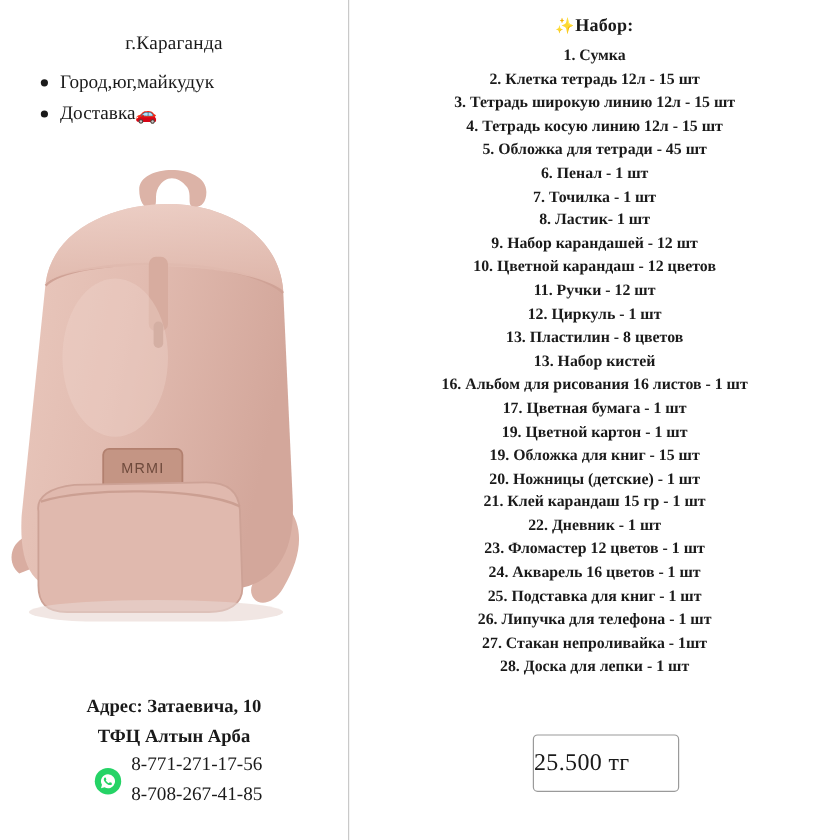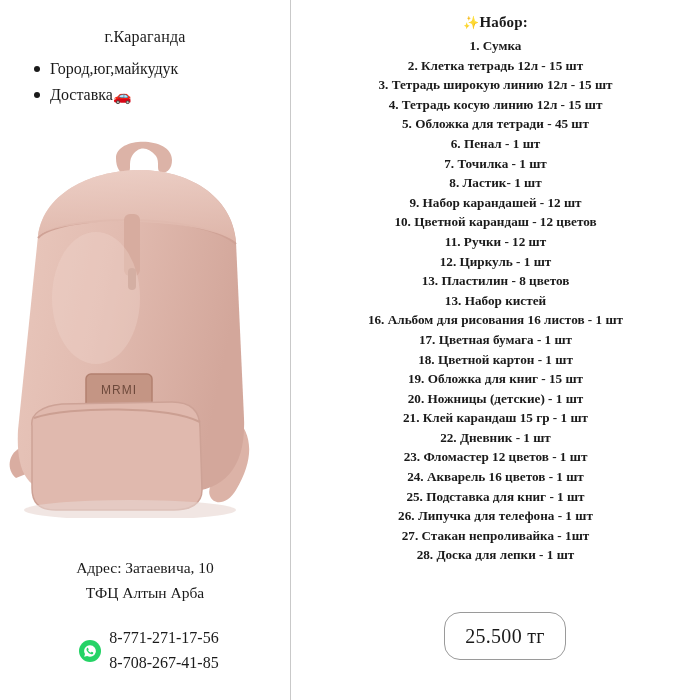--- a/index.html
+++ b/index.html
@@ -79,26 +79,27 @@
     top: 118px;
     width: 290px;
     height: 400px;
   }
   .bag-svg { display: block; }
 
   
   .addr {
     position: absolute;
     left: 0;
-    top: 555px;
+    top: 576px;
     width: 290px;
     text-align: center;
     font-size: 15.5px;
     color: #1a1a1a;
     line-height: 25px;
+    font-weight: bold;
   }
   .phones {
     position: absolute;
     left: 4px;
     top: 625px;
     width: 290px;
     display: flex;
     align-items: center;
     justify-content: center;
     gap: 8px;
@@ -145,24 +146,23 @@
     line-height: 19.6px;
     white-space: nowrap;
   }
   .price-box {
     position: absolute;
     left: 153px;
     top: 612px;
     width: 122px;
     height: 48px;
     border: 1px solid #9a9a9a;
-    border-radius: 16px;
+    border-radius: 4px;
     display: flex;
     align-items: center;
-    justify-content: center;
     font-size: 20px;
     color: #1a1a1a;
     letter-spacing: .3px;
   }
 </style>
 </head>
 <body>
 
 <div class="page">
 
@@ -263,21 +263,21 @@
         <li>7. Точилка - 1 шт</li>
         <li>8. Ластик- 1 шт</li>
         <li>9. Набор карандашей - 12 шт</li>
         <li>10. Цветной карандаш - 12 цветов</li>
         <li>11. Ручки - 12 шт</li>
         <li>12. Циркуль - 1 шт</li>
         <li>13. Пластилин - 8 цветов</li>
         <li>13. Набор кистей</li>
         <li>16. Альбом для рисования 16 листов - 1 шт</li>
         <li>17. Цветная бумага - 1 шт</li>
-        <li>18. Цветной картон - 1 шт</li>
+        <li>19. Цветной картон - 1 шт</li>
         <li>19. Обложка для книг - 15 шт</li>
         <li>20. Ножницы (детские) - 1 шт</li>
         <li>21. Клей карандаш 15 гр - 1 шт</li>
         <li>22. Дневник - 1 шт</li>
         <li>23. Фломастер 12 цветов - 1 шт</li>
         <li>24. Акварель 16 цветов - 1 шт</li>
         <li>25. Подставка для книг - 1 шт</li>
         <li>26. Липучка для телефона - 1 шт</li>
         <li>27.  Стакан непроливайка - 1шт</li>
         <li>28. Доска для лепки - 1 шт</li>

